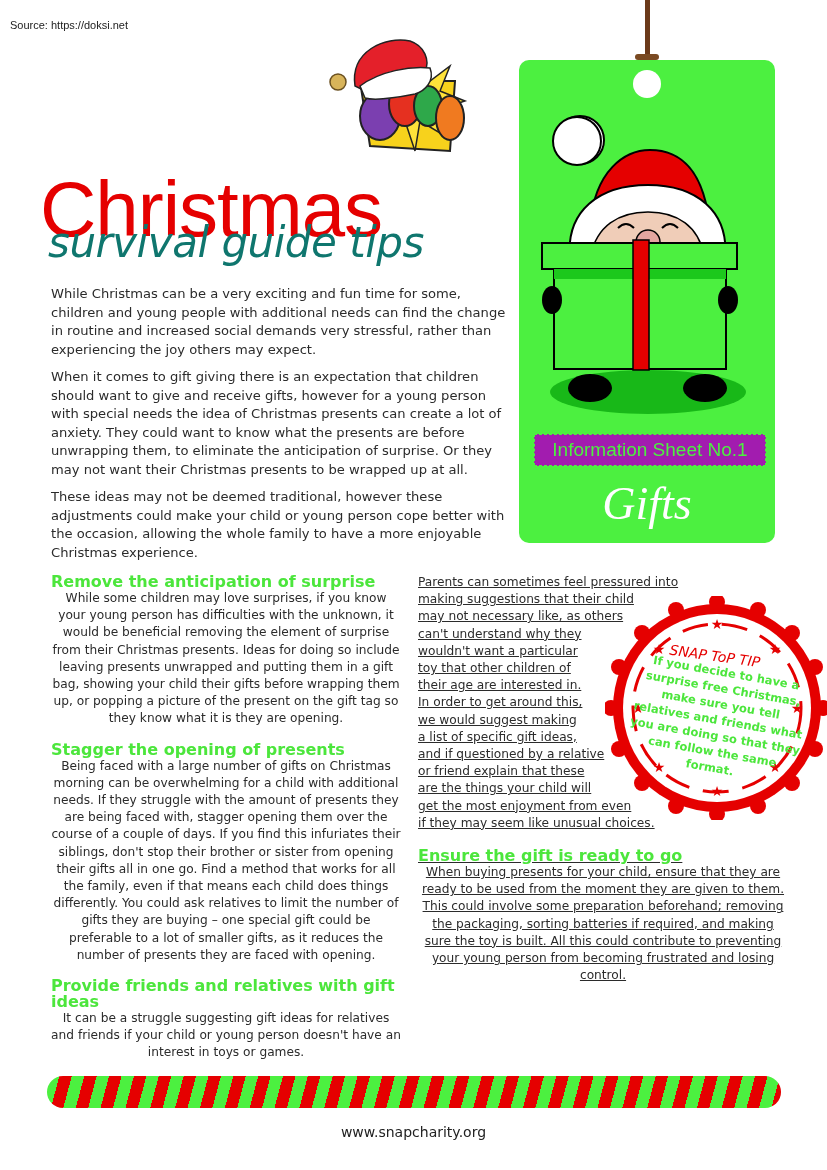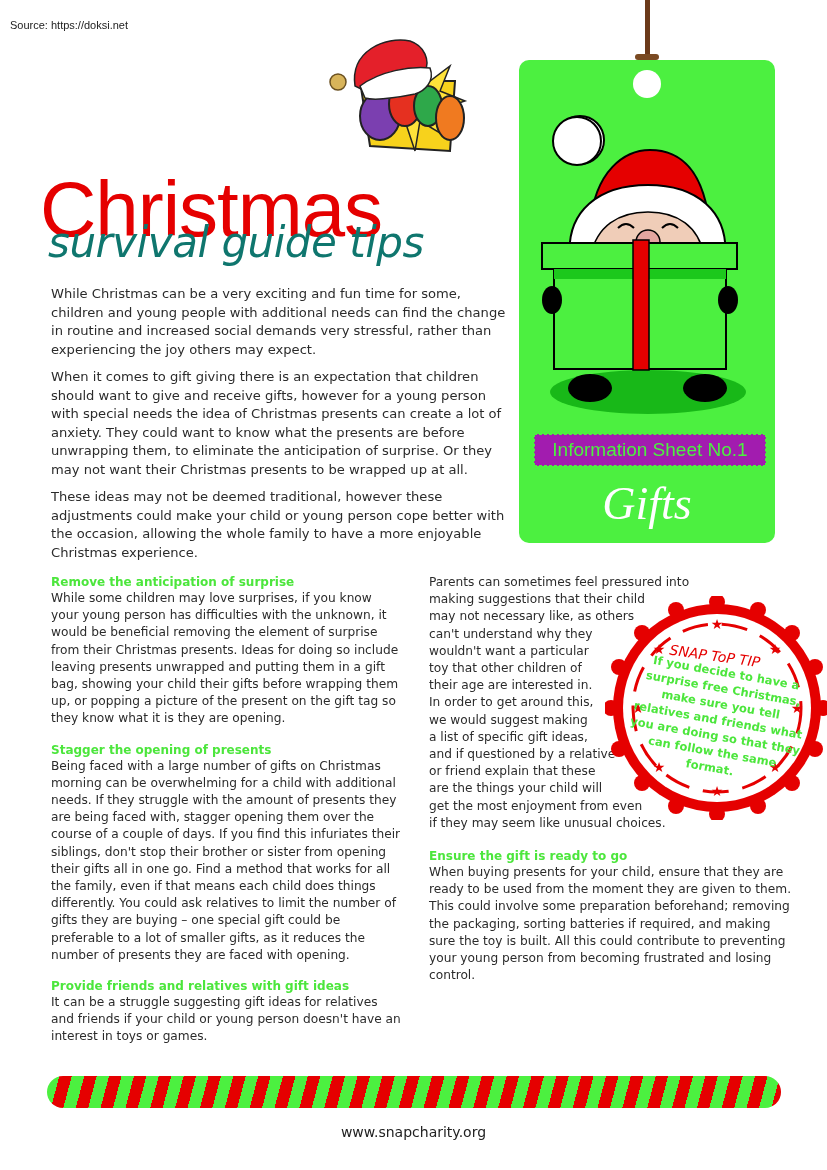--- a/index.html
+++ b/index.html
@@ -5,25 +5,25 @@
   html, body { margin:0; padding:0; background:#ffffff; }
   body { width:827px; height:1170px; position:relative; overflow:hidden; font-family:"DejaVu Sans", sans-serif; color:#2a2a2a; }
   .abs { position:absolute; }
   .source { left:10px; top:19px; font-family:"Liberation Sans", sans-serif; font-size:11px; color:#222; }
   .title { left:40px; top:112px; font-family:Liberation Sans, sans-serif; font-size:78px; line-height:90px; color:#e50000; letter-spacing:-1px; font-weight:normal; }
   .subtitle { left:48px; top:215px; font-family:"DejaVu Sans", sans-serif; font-size:42px; line-height:56px; color:#0f766e; font-style:italic; letter-spacing:-0.5px; }
   p.body { margin:0; font-size:13.1px; line-height:18.5px; color:#2b2b2b; }
   .intro { left:51px; top:285px; width:455px; }
   .intro p { margin-bottom:9px; }
   .col { font-size:12.2px; line-height:17.2px; color:#2b2b2b; }
-  .col h3 { margin:0; font-size:12px; line-height:16px; color:#4ce63c; font-weight:bold; }
-  .col p { margin:0; }
+  .col h3 { margin:0; font-size:16px; line-height:16px; color:#4ce63c; font-weight:bold; }
+  .col p { margin:0;text-align:center; }
   .left-col { left:51px; top:574px; width:350px; }
   .left-col .sec { margin-bottom:14px; }
-  .right-col { left:429px; top:574px; width:370px; }
+  .right-col { left:418px; top:574px; width:370px;text-decoration:underline; }
   .tag { left:519px; top:60px; width:256px; height:483px; background:#4cf040; border-radius:10px; }
   .tag-hole { left:633px; top:70px; width:28px; height:28px; background:#fff; border-radius:50%; }
   .string { left:645px; top:0; width:5px; height:60px; background:#6b3a1a; }
   .string-cap { left:635px; top:54px; width:24px; height:6px; background:#7a4a22; border-radius:3px; }
   .info-box { left:534px; top:434px; width:232px; height:32px; background:#a21caf; border:1px dashed #4cf040; box-sizing:border-box; color:#4cf040; font-family:"Liberation Sans", sans-serif; font-size:19px; line-height:30px; text-align:center; }
   .gifts { left:519px; top:472px; width:256px; text-align:center; color:#fff; font-family:Liberation Serif, serif; font-size:46px; line-height:64px; font-style:italic; }
   .badge { left:605px; top:596px; width:224px; height:224px; }
   .badge-title { left:640px; top:648px; width:150px; text-align:center; color:#e50000; font-family:"DejaVu Sans", sans-serif; font-size:14px; font-style:italic; transform:rotate(8deg); }
   .badge-text { left:628px; top:664px; width:180px; text-align:center; color:#4ce63c; font-weight:bold; font-size:11.5px; line-height:16px; transform:rotate(10deg); }
   .candy { left:47px; top:1076px; width:734px; height:32px; border-radius:16px; overflow:hidden;

